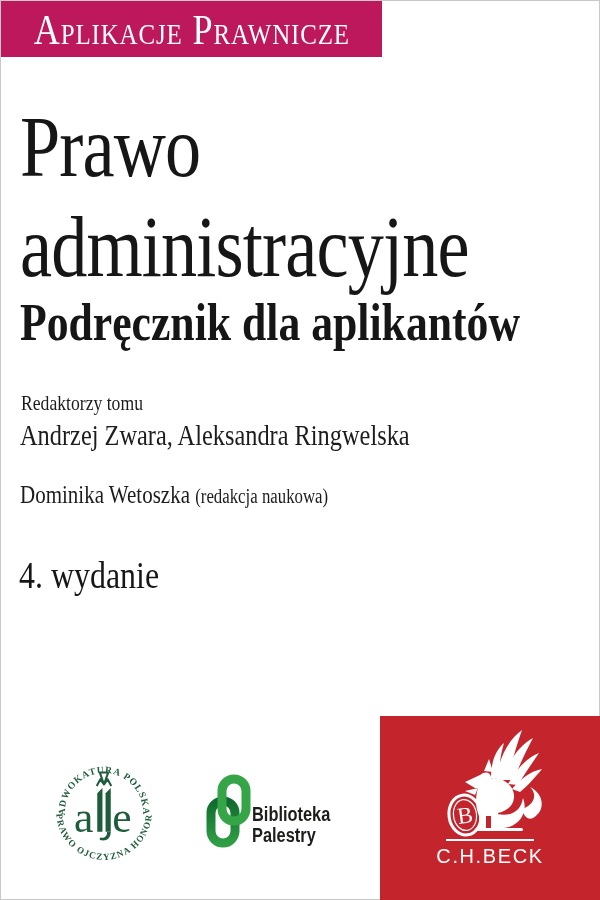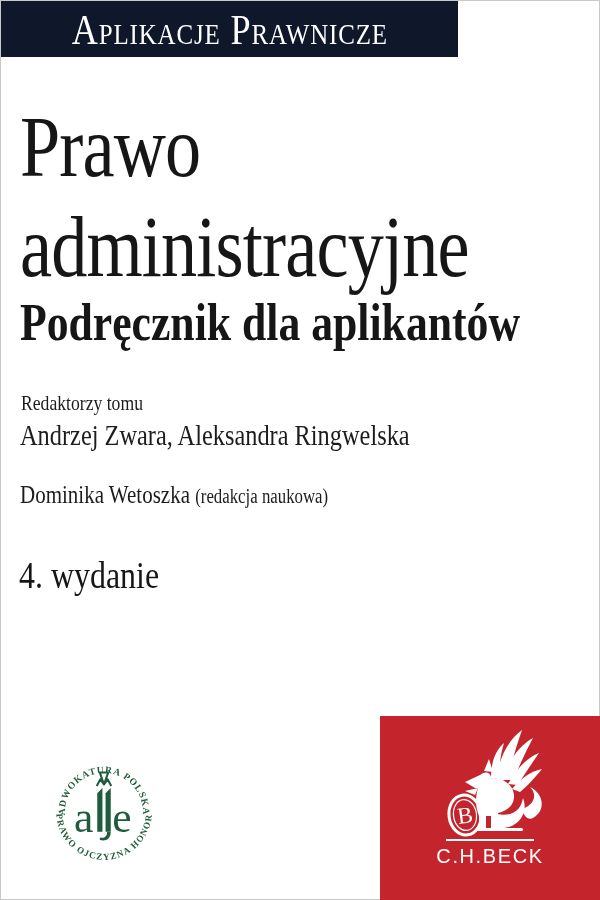--- a/index.html
+++ b/index.html
@@ -3,22 +3,22 @@
 <meta charset="utf-8">
 <style>
   html,body{margin:0;padding:0;background:#ffffff;}
   .cover{
     position:relative;width:600px;height:900px;background:#ffffff;
     font-family:"Liberation Serif","DejaVu Serif",serif;color:#1a1a1a;
     box-shadow:inset 0 0 0 1px #c9c9c9;overflow:hidden;
   }
   
   .banner{
-    position:absolute;left:1px;top:1px;width:457px;height:56px;
-    background:#0f172a;display:flex;align-items:center;justify-content:center;
+    position:absolute;left:1px;top:1px;width:381px;height:56px;
+    background:#be185d;display:flex;align-items:center;justify-content:center;
   }
   .banner .series-text{
     color:#ffffff;font-variant:small-caps;font-size:42px;line-height:1;
     letter-spacing:1px;transform:scaleX(0.86);transform-origin:50% 50%;
     white-space:nowrap;padding-top:2px;
   }
   
   .cond{transform:scaleX(0.84);transform-origin:0 0;white-space:nowrap;}
   .title{
     position:absolute;left:20px;top:97px;font-size:86px;line-height:100px;
@@ -109,20 +109,36 @@
           <path d="M45.5,34 L50.5,29 L50.5,71 L45.5,71 Z"></path>
           <path d="M53.5,34 L58.5,29 L58.5,71 L53.5,71 Z"></path>
           <path d="M58.5,71 C58.5,78 54,80.5 48,79 L48,76.5 C52,77.5 55,76 55,71 Z"></path>
         </g>
         <path d="M45,27 L48.5,20.5 L52,25.5 L48,14 L56,14 L52,25.5 L55.5,20.5 L59,27" fill="none" stroke="#1f5c3b" stroke-width="2" stroke-linejoin="round"></path>
         <text x="60" y="71" class="monogram-letter">e</text>
       </g>
     </svg>
   </div>
 
+  <div class="biblioteka">
+    <svg width="46" height="74" viewBox="0 0 46 74">
+      <defs>
+        <linearGradient id="bpDark" x1="0" y1="0" x2="0" y2="1">
+          <stop offset="0" stop-color="#0f6b2e"></stop>
+          <stop offset="1" stop-color="#2f9e44"></stop>
+        </linearGradient>
+      </defs>
+      <rect x="6" y="27" width="24" height="42" rx="12" fill="none" stroke="url(#bpDark)" stroke-width="9"></rect>
+      <rect x="17" y="5" width="24" height="42" rx="12" fill="none" stroke="#35a547" stroke-width="9"></rect>
+    </svg>
+    <div class="bp-text">
+      <div>Biblioteka</div>
+      <div>Palestry</div>
+    </div>
+  </div>
 
   <div class="beck-square">
     <svg width="220" height="184" viewBox="0 0 220 184">
 
       <g fill="#ffffff">
 
         <path d="M116,66 C118,44 127,25 142,14 C136,31 131,48 129,63 Z"></path>
         <path d="M123,64 C130,42 140,29 153,22 C145,37 138,52 134,64 Z"></path>
         <path d="M128,68 C138,50 149,41 159,37 C151,49 143,60 138,69 Z"></path>
         <path d="M132,73 C142,61 152,55 162,53 C154,63 146,71 140,76 Z"></path>

